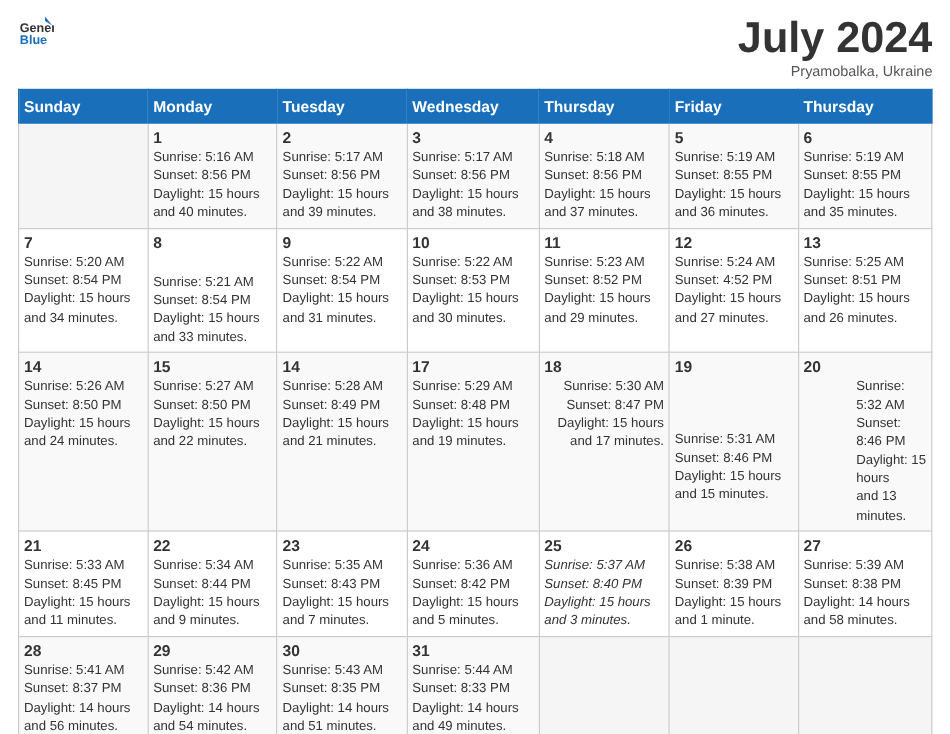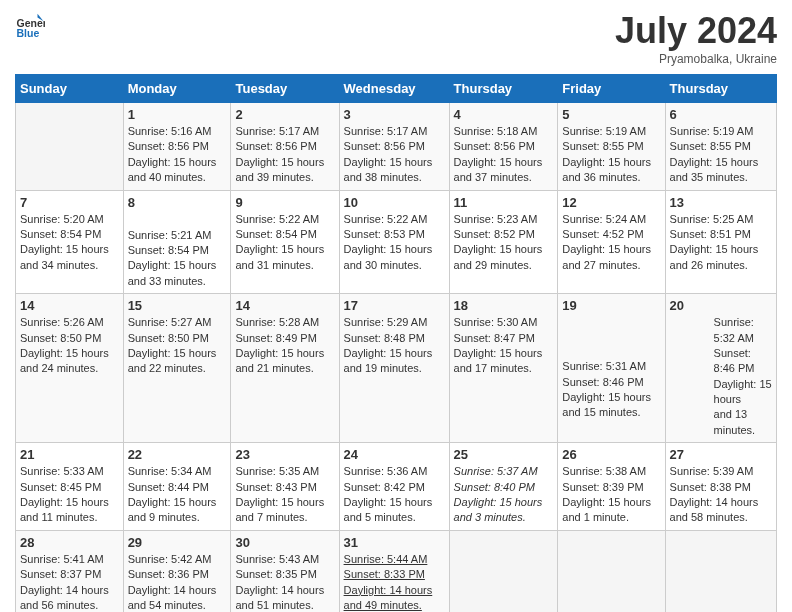--- a/index.html
+++ b/index.html
@@ -235,21 +235,21 @@
         </td>
         <td>
           <span class="day-num">17</span>
           <div class="day-info" style="white-space: pre-line;">Sunrise: 5:29 AM
 Sunset: 8:48 PM
 Daylight: 15 hours
 and 19 minutes.</div>
         </td>
         <td>
           <span class="day-num">18</span>
-          <div class="day-info" style="white-space: pre-line;">Sunrise: 5:30 AM
+          <div class="day-info" style="white-space: pre-line; text-align: right;">Sunrise: 5:30 AM
 Sunset: 8:47 PM
 Daylight: 15 hours
 and 17 minutes.</div>
         </td>
         <td>
           <span class="day-num">19</span>
           <div class="day-info" style="white-space: pre-line; margin-top: 46px;">Sunrise: 5:31 AM
 Sunset: 8:46 PM
 Daylight: 15 hours
 and 15 minutes.</div>
@@ -330,21 +330,21 @@
         </td>
         <td>
           <span class="day-num">30</span>
           <div class="day-info" style="white-space: pre-line;">Sunrise: 5:43 AM
 Sunset: 8:35 PM
 Daylight: 14 hours
 and 51 minutes.</div>
         </td>
         <td>
           <span class="day-num">31</span>
-          <div class="day-info" style="white-space: pre-line; text-decoration: underline;">Sunrise: 5:44 AM
+          <div class="day-info" style="white-space: pre-line;">Sunrise: 5:44 AM
 Sunset: 8:33 PM
 Daylight: 14 hours
 and 49 minutes.</div>
         </td>
         <td class="empty-cell"></td>
         <td class="empty-cell"></td>
         <td class="empty-cell"></td>
       </tr>
     </tbody>
 </table>

